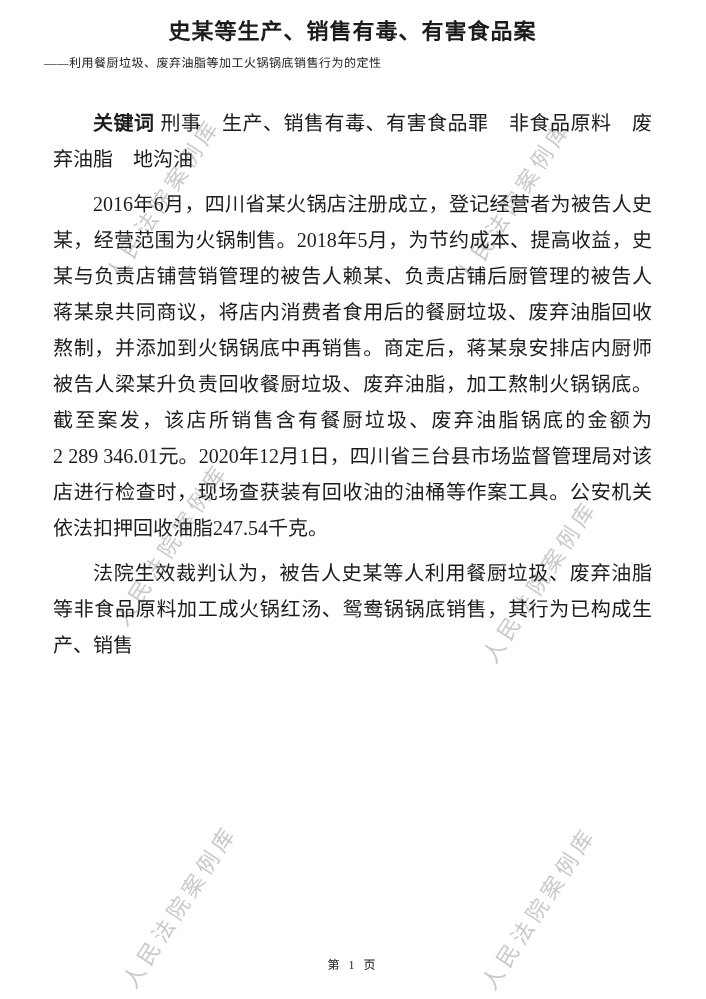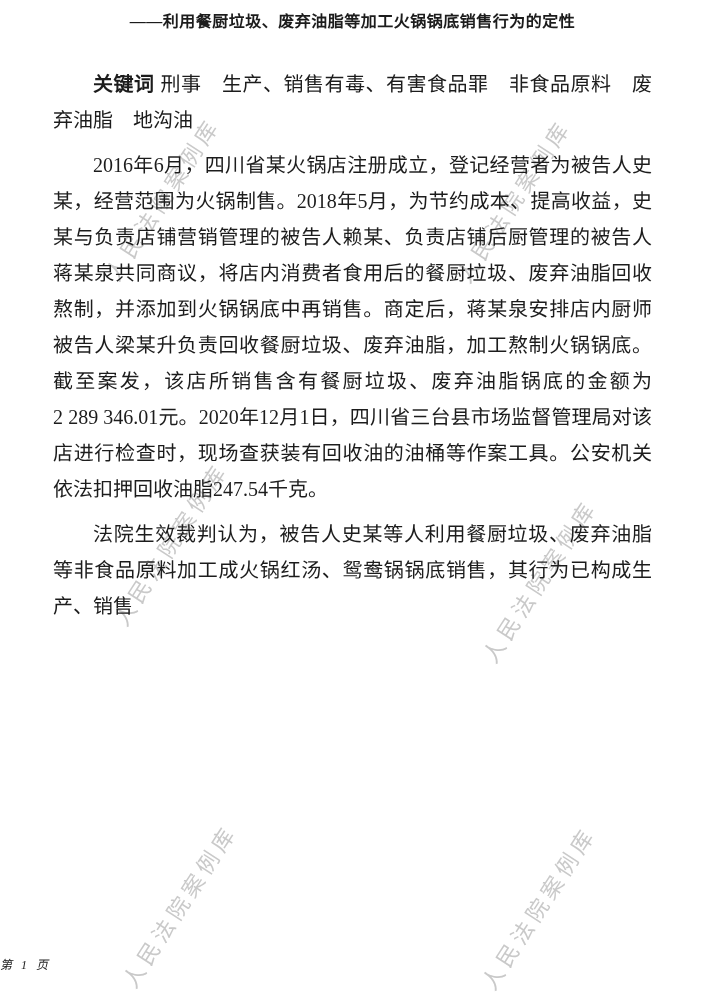--- a/index.html
+++ b/index.html
@@ -48,23 +48,22 @@
   .case-title {
     margin: 13px 0 0 0;
     text-align: center;
     font-size: 22px;
     font-weight: bold;
     letter-spacing: 1px;
     font-family: "Liberation Serif", "DejaVu Serif", serif;
   }
   .case-subtitle {
     margin: 8px 0 0 0;
-    text-align: center;
-    font-size: 16px;
-    font-weight: bold;
+    font-size: 12px;
+    font-weight: normal;
     letter-spacing: 0.5px;
   }
   .body-text {
     margin-top: 34px;
     font-size: 20px;
     line-height: 36px;
     text-align: justify;
   }
   .kw-line, .para {
     margin: 9px;
@@ -81,44 +80,45 @@
     line-height: 36px;
     font-weight: bold;
     text-indent: 2em;
     font-family: "Liberation Sans", "DejaVu Sans", sans-serif;
   }
   .page-footer {
     position: absolute;
     left: 0;
     right: 0;
     top: 955px;
+    text-align: center;
     font-size: 12px;
     letter-spacing: 3px;
     color: #222;
     z-index: 2;
-    font-style: italic;
   }
 </style>
 </head>
 <body>
 
 <div class="page">
 
   <div class="watermark-layer">
     <span class="wm" style="left: 161px; top: 198px; color: rgb(196, 196, 196);">人民法院案例库</span>
     <span class="wm" style="left: 512px; top: 200px; color: rgb(196, 196, 196);">人民法院案例库</span>
     <span class="wm" style="left: 169px; top: 543px; color: rgb(196, 196, 196);">人民法院案例库</span>
     <span class="wm" style="left: 538px; top: 580px; color: rgb(196, 196, 196);">人民法院案例库</span>
     <span class="wm" style="left: 178px; top: 905px; color: rgb(196, 196, 196);">人民法院案例库</span>
     <span class="wm" style="left: 537px; top: 907px; color: rgb(196, 196, 196);">人民法院案例库</span>
   </div>
 
   <div class="content">
 
 
+    <h1 class="case-title">史某等生产、销售有毒、有害食品案</h1>
 
     <h2 class="case-subtitle">——利用餐厨垃圾、废弃油脂等加工火锅锅底销售行为的定性</h2>
 
     <div class="body-text">
 
       <p class="kw-line"><span class="kw-label">关键词</span><span class="kw-values">刑事　生产、销售有毒、有害食品罪　非食品原料　废弃油脂　地沟油</span></p>
 
 
       <p class="para">2016年6月，四川省某火锅店注册成立，登记经营者为被告人史某，经营范围为火锅制售。2018年5月，为节约成本、提高收益，史某与负责店铺营销管理的被告人赖某、负责店铺后厨管理的被告人蒋某泉共同商议，将店内消费者食用后的餐厨垃圾、废弃油脂回收熬制，并添加到火锅锅底中再销售。商定后，蒋某泉安排店内厨师被告人梁某升负责回收餐厨垃圾、废弃油脂，加工熬制火锅锅底。截至案发，该店所销售含有餐厨垃圾、废弃油脂锅底的金额为2&nbsp;289&nbsp;346.01元。2020年12月1日，四川省三台县市场监督管理局对该店进行检查时，现场查获装有回收油的油桶等作案工具。公安机关依法扣押回收油脂247.54千克。</p>
 

